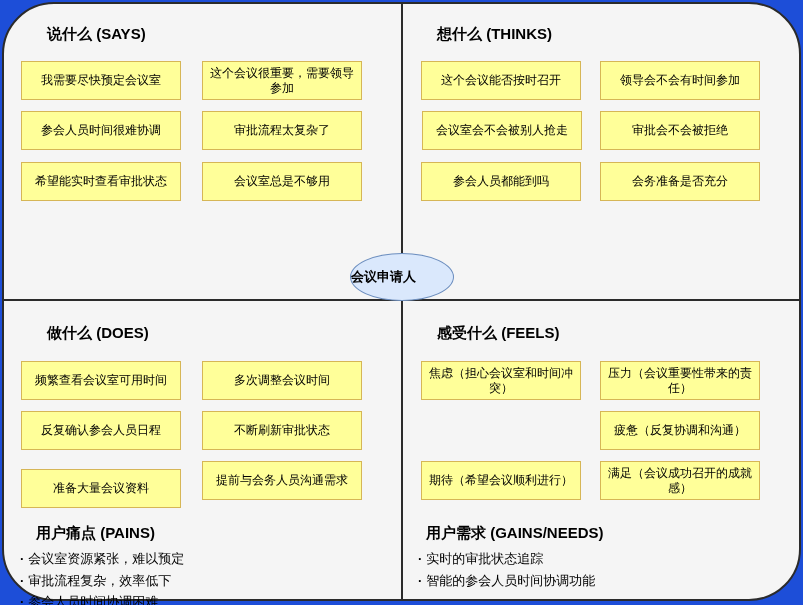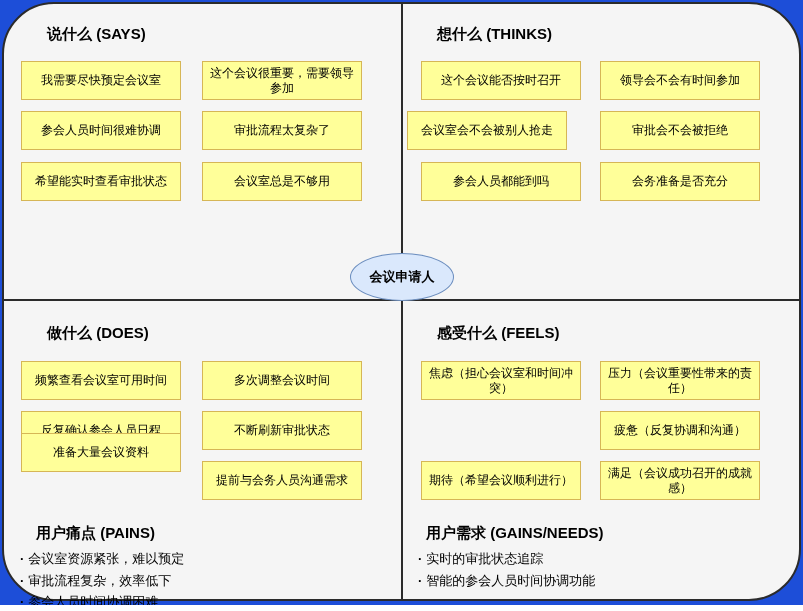--- a/index.html
+++ b/index.html
@@ -23,21 +23,21 @@
   .note {
     position:absolute; width:160px; height:39px; box-sizing:border-box;
     background:#FFFF99; border:1px solid #D6B656;
     display:flex; align-items:center; justify-content:center;
     text-align:center; font-size:12px; line-height:15px;
     padding:0 5px; z-index:2;
   }
   .persona {
     position:absolute; left:350px; top:253px; width:104px; height:48px;
     box-sizing:border-box; background:#DAE8FC; border:1px solid #6C8EBF;
-    border-radius:50%; display:flex; align-items:center; justify-content:center;
+    border-radius:50%; display:flex; align-items:center; justify-content:flex-start;
     font-size:13px; font-weight:bold; z-index:3;
   }
   .bullets { position:absolute; font-size:13px; z-index:3; }
   .bullet { line-height:21.5px; white-space:nowrap; }
   .bullet .dot::before { content:"·"; margin-right:4px; font-weight:bold; }
 </style>
 </head>
 <body>
 
 <div class="canvas">
@@ -54,30 +54,30 @@
 
   <div class="note" style="left:21px;  top:61px">我需要尽快预定会议室</div>
   <div class="note" style="left:202px; top:61px">这个会议很重要，需要领导参加</div>
   <div class="note" style="left:21px;  top:111px">参会人员时间很难协调</div>
   <div class="note" style="left:202px; top:111px">审批流程太复杂了</div>
   <div class="note" style="left:21px;  top:162px">希望能实时查看审批状态</div>
   <div class="note" style="left:202px; top:162px">会议室总是不够用</div>
 
   <div class="note" style="left:421px; top:61px">这个会议能否按时召开</div>
   <div class="note" style="left:600px; top:61px">领导会不会有时间参加</div>
-  <div class="note" style="left:407px; top:111px">会议室会不会被别人抢走</div>
+  <div class="note" style="left:422px; top:111px">会议室会不会被别人抢走</div>
   <div class="note" style="left:600px; top:111px">审批会不会被拒绝</div>
   <div class="note" style="left:421px; top:162px">参会人员都能到吗</div>
   <div class="note" style="left:600px; top:162px">会务准备是否充分</div>
 
   <div class="note" style="left:21px;  top:361px">频繁查看会议室可用时间</div>
   <div class="note" style="left:202px; top:361px">多次调整会议时间</div>
   <div class="note" style="left:21px;  top:411px">反复确认参会人员日程</div>
   <div class="note" style="left:202px; top:411px">不断刷新审批状态</div>
-  <div class="note" style="left:21px;  top:433px">准备大量会议资料</div>
+  <div class="note" style="left:21px;  top:469px">准备大量会议资料</div>
   <div class="note" style="left:202px; top:461px">提前与会务人员沟通需求</div>
 
   <div class="note" style="left:421px; top:361px">焦虑（担心会议室和时间冲突）</div>
   <div class="note" style="left:600px; top:361px">压力（会议重要性带来的责任）</div>
   <div class="note" style="left:600px; top:411px">疲惫（反复协调和沟通）</div>
   <div class="note" style="left:421px; top:461px">期待（希望会议顺利进行）</div>
   <div class="note" style="left:600px; top:461px">满足（会议成功召开的成就感）</div>
 
   <div class="persona">
     <span>会议申请人</span>

